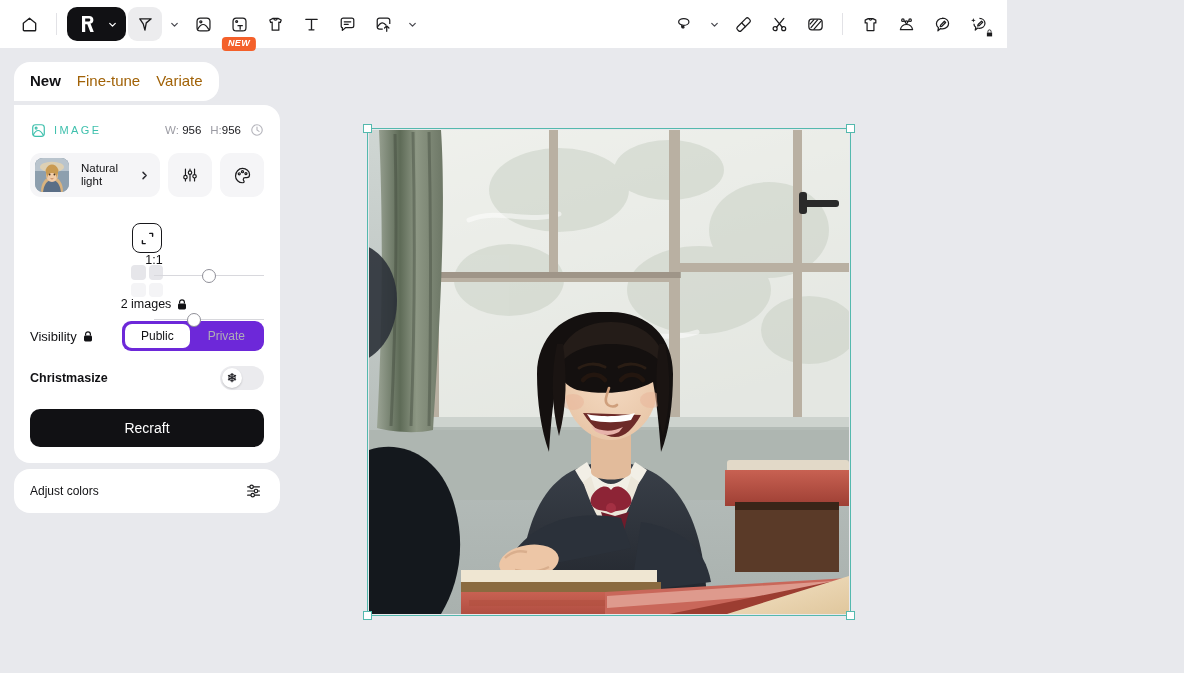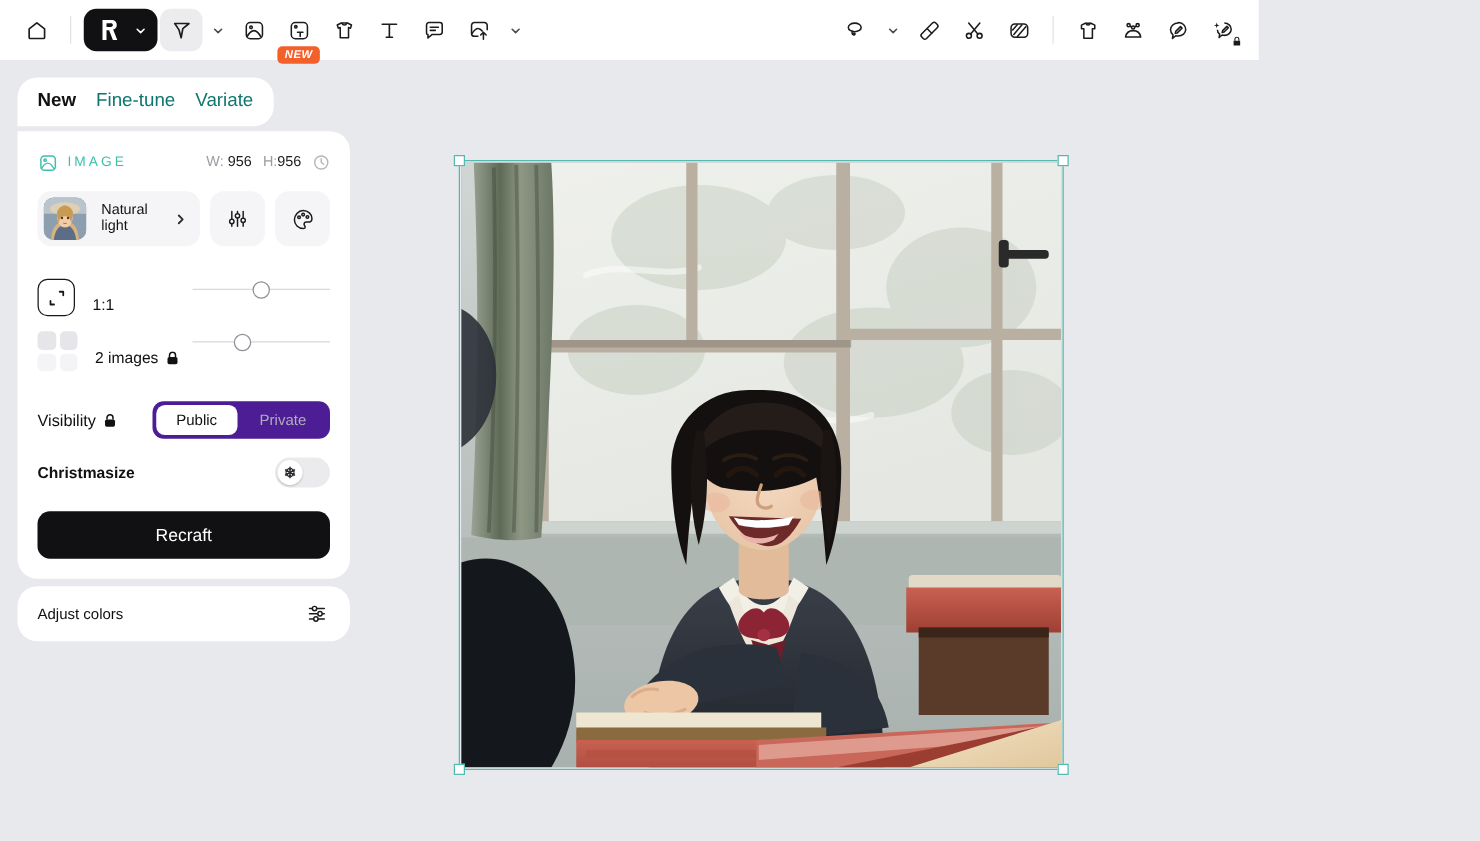--- a/index.html
+++ b/index.html
@@ -54,21 +54,21 @@
   }
   svg { display: block; }
 
   
   .panel { position: absolute; left: 14px; top: 62px; width: 266px; }
   .tabs {
     background: #ffffff; border-radius: 16px 16px 16px 0;
     padding: 10px 16px 12px; display: flex; gap: 16px; align-items: baseline;
     width: fit-content;
   }
-  .tab { font-size: 15px; color: #0f766e; cursor: pointer; }
+  .tab { font-size: 15px; color: #a16207; cursor: pointer; }
   .tab.sel { color: #111114; font-weight: bold; }
 
   .card {
     background: #ffffff; border-radius: 0 16px 16px 16px;
     margin-top: 4px; padding: 14px 16px 16px;
   }
   .img-head { display: flex; align-items: center; height: 22px; }
   .img-head .teal { color: #3fc0ad; display: flex; align-items: center; }
   .img-label {
     color: #3fc0ad; font-size: 11px; letter-spacing: 2.4px; margin-left: 7px; font-weight: 500;
@@ -95,21 +95,21 @@
   .sq-btn {
     width: 44px; height: 44px; border-radius: 11px; background: #f5f5f7;
     display: flex; align-items: center; justify-content: center; cursor: pointer; flex: none;
   }
 
   .prompt {
     margin-top: 13px; font-size: 14.5px; line-height: 22px; color: #111114;
     word-break: break-all;
   }
 
-  .ctrl-row { display: flex; margin-top: 0; height: 42px; }
+  .ctrl-row { display: flex; align-items: center; margin-top: 0; height: 42px; flex-direction: column; }
   .ctrl-rows { margin-top: 26px; }
   .ar-icon {
     width: 30px; height: 30px; border-radius: 8px; border: 1.4px solid #18181c;
     display: flex; align-items: center; justify-content: center; flex: none; cursor: pointer;
   }
   .grid-icon {
     width: 32px; height: 32px; display: grid; grid-template-columns: 1fr 1fr;
     grid-template-rows: 1fr 1fr; gap: 3px; flex: none; cursor: pointer;
   }
   .grid-icon i { border-radius: 4px; background: #e6e6ea; display: block; }
@@ -118,21 +118,21 @@
   .slider { margin-left: auto; width: 110px; position: relative; height: 18px; cursor: pointer; }
   .slider .track { position: absolute; top: 8px; left: 0; right: 0; height: 1px; background: #d8d8dd; }
   .slider .knob {
     position: absolute; top: 2px; width: 14px; height: 14px; border-radius: 50%;
     background: #ffffff; border: 1.2px solid #8f8f98;
   }
 
   .vis-row { display: flex; align-items: center; margin-top: 14px; height: 30px; }
   .vis-label { font-size: 13px; color: #111114; display: flex; align-items: center; gap: 6px; }
   .seg {
-    margin-left: auto; background: #4c1d95; border-radius: 9px; padding: 3px;
+    margin-left: auto; background: #6d28d9; border-radius: 9px; padding: 3px;
     display: flex; gap: 2px;
   }
   .seg div {
     font-size: 12px; padding: 5px 16px; border-radius: 7px; color: #aeaeb6; cursor: pointer;
   }
   .seg div.on { background: #ffffff; color: #111114; font-weight: 500; }
 
   .xmas-row { display: flex; align-items: center; margin-top: 14px; height: 26px; font-weight: bold; }
   .xmas-label { font-size: 12.5px; color: #111114; }
   .toggle {

